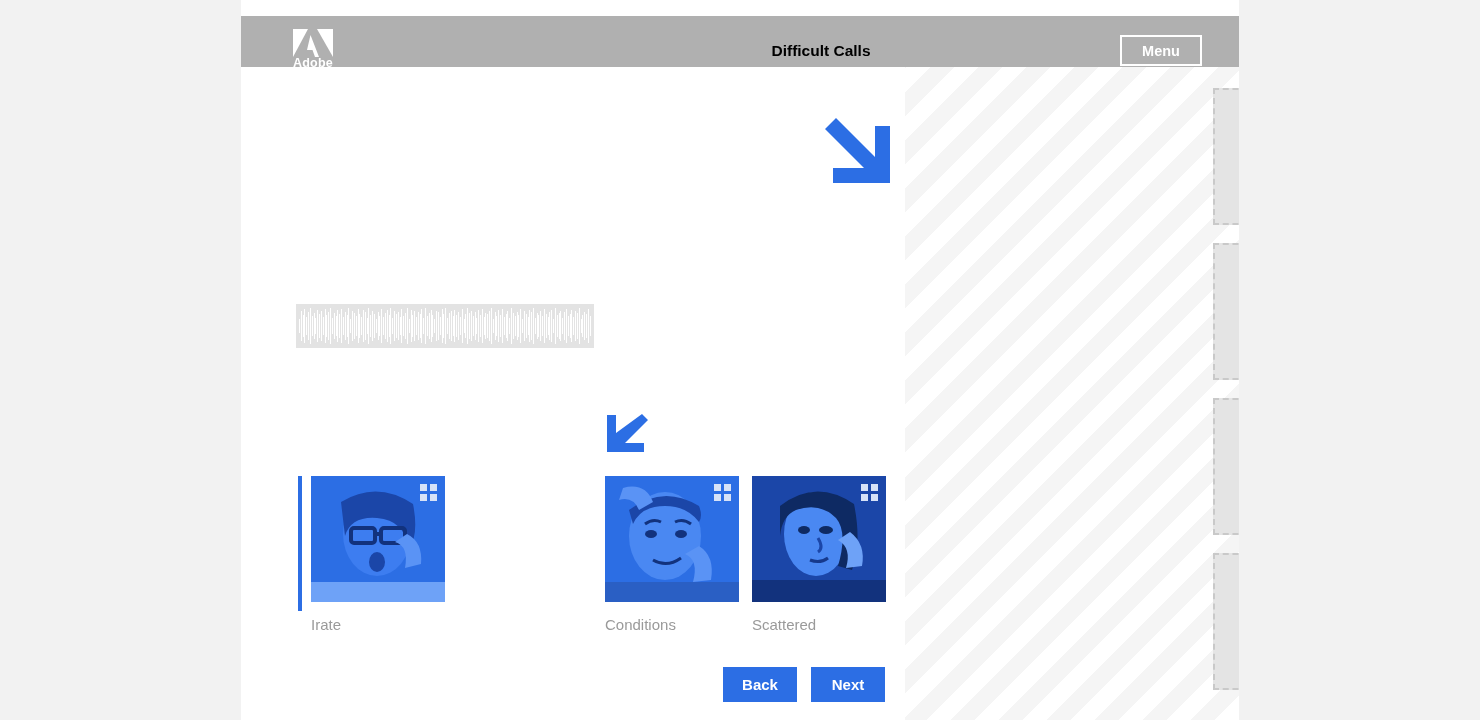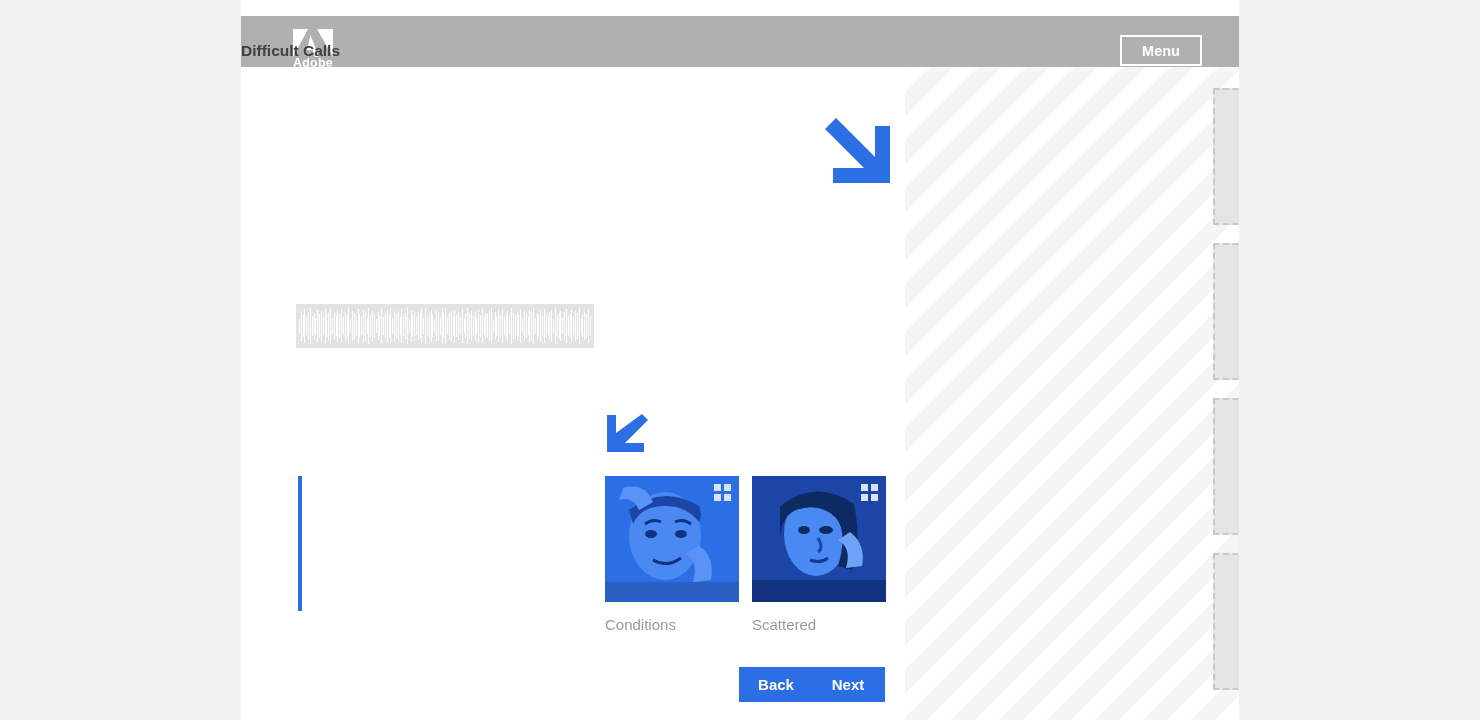--- a/index.html
+++ b/index.html
@@ -53,21 +53,22 @@
     letter-spacing: 0.2px;
     margin-top: 0px;
     margin-left: 2px;
     line-height: 13px;
   }
   #header-title {
     position: absolute;
     left: 0;
     top: 26px;
     width: 1160px;
-    color: #404040;
+    text-align: center;
+    color: #000000;
     font-size: 15.5px;
     font-weight: bold;
   }
   #menu-button {
     position: absolute;
     right: 37px;
     top: 19px;
     width: 82px;
     height: 31px;
     border: 2px solid #ffffff;
@@ -204,21 +205,21 @@
     color: #ffffff;
     font-size: 15px;
     font-weight: bold;
     border: none;
     display: flex;
     align-items: center;
     justify-content: center;
     cursor: pointer;
     font-family: "Liberation Sans", sans-serif;
   }
-  #back-button { left: 16px; }
+  #back-button { left: 0; }
   #next-button { left: 88px; }
 
   
   #right-panel {
     position: absolute;
     left: 664px;
     top: 67px;
     width: 334px;
     height: 653px;
     background:
@@ -438,20 +439,42 @@
 
     <div class="arrow-icon" id="arrow-downleft">
       <svg width="44" height="44" viewBox="0 0 44 44" xmlns="http://www.w3.org/2000/svg">
         <path d="M38 6 L44 12 L21 35 L40 35 L40 44 L3 44 L3 7 L12 7 L12 25 Z" fill="#2c6ee4"></path>
       </svg>
     </div>
 
     <div id="accent-bar"></div>
 
     <div id="thumbs">
+        <div class="thumb" style="left: 0px;">
+          <div class="photo">
+            <div class="face"><svg width="134" height="126" viewBox="0 0 134 126">
+                <rect width="134" height="126" fill="#2c6ee4"></rect>
+                <ellipse cx="66" cy="58" rx="34" ry="42" fill="#3d7df0"></ellipse>
+                <path d="M30 26 q36 -22 72 2 q6 30 -4 46 q-4 -30 -32 -32 q-26 -2 -32 18 Z" fill="#1b46a8"></path>
+                <rect x="40" y="52" width="24" height="15" rx="3" fill="none" stroke="#12327d" stroke-width="4"></rect>
+                <rect x="70" y="52" width="24" height="15" rx="3" fill="none" stroke="#12327d" stroke-width="4"></rect>
+                <line x1="64" y1="58" x2="70" y2="58" stroke="#12327d" stroke-width="4"></line>
+                <ellipse cx="66" cy="86" rx="8" ry="10" fill="#1b46a8"></ellipse>
+                <path d="M96 58 q16 8 14 30 l-16 4 q4 -22 -10 -26 Z" fill="#5a93f5"></path>
+                <rect x="0" y="106" width="134" height="20" fill="#6ea2f7"></rect>
+              </svg></div>
+            <div class="grip">
+              <i></i>
+              <i></i>
+              <i></i>
+              <i></i>
+            </div>
+          </div>
+          <div class="label">Irate</div>
+        </div>
         <div class="thumb" style="left: 294px;">
           <div class="photo">
             <div class="face"><svg width="134" height="126" viewBox="0 0 134 126">
                 <rect width="134" height="126" fill="#2c6ee4"></rect>
                 <ellipse cx="60" cy="60" rx="36" ry="44" fill="#4a88f2"></ellipse>
                 <path d="M24 34 q34 -26 70 -4 q4 10 0 16 q-12 -16 -34 -16 q-24 0 -32 18 Z" fill="#1b46a8"></path>
                 <ellipse cx="46" cy="58" rx="6" ry="4" fill="#12327d"></ellipse>
                 <ellipse cx="76" cy="58" rx="6" ry="4" fill="#12327d"></ellipse>
                 <path d="M40 48 q8 -6 16 -2" stroke="#12327d" stroke-width="3" fill="none"></path>
                 <path d="M70 46 q8 -4 16 2" stroke="#12327d" stroke-width="3" fill="none"></path>

